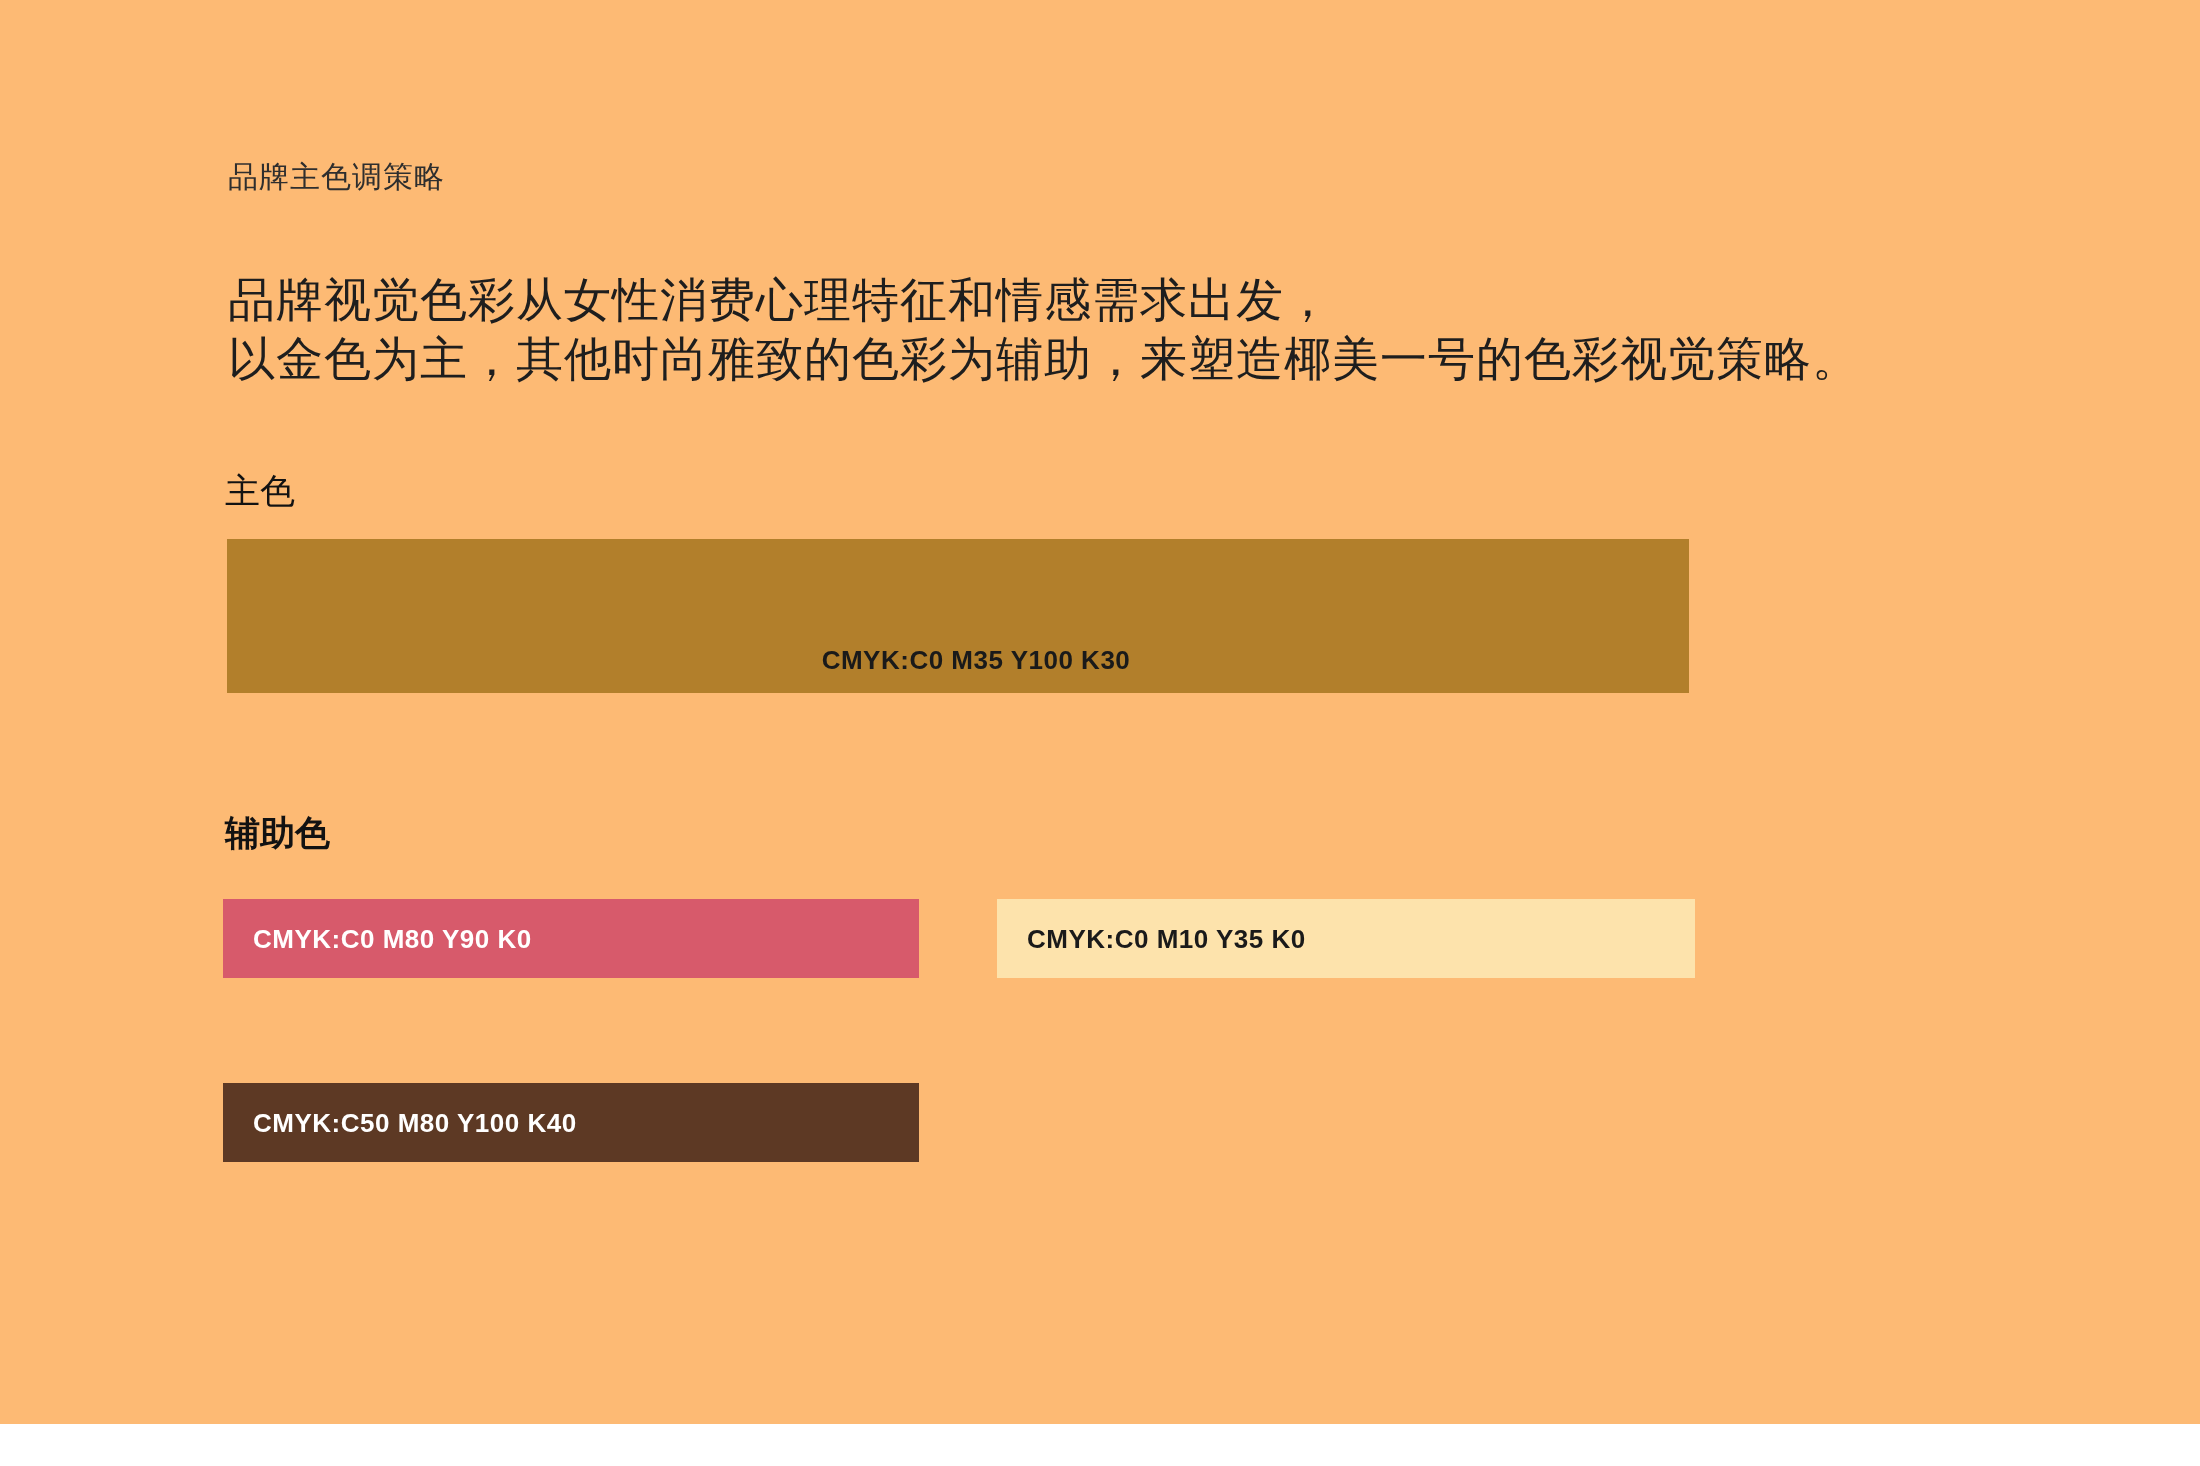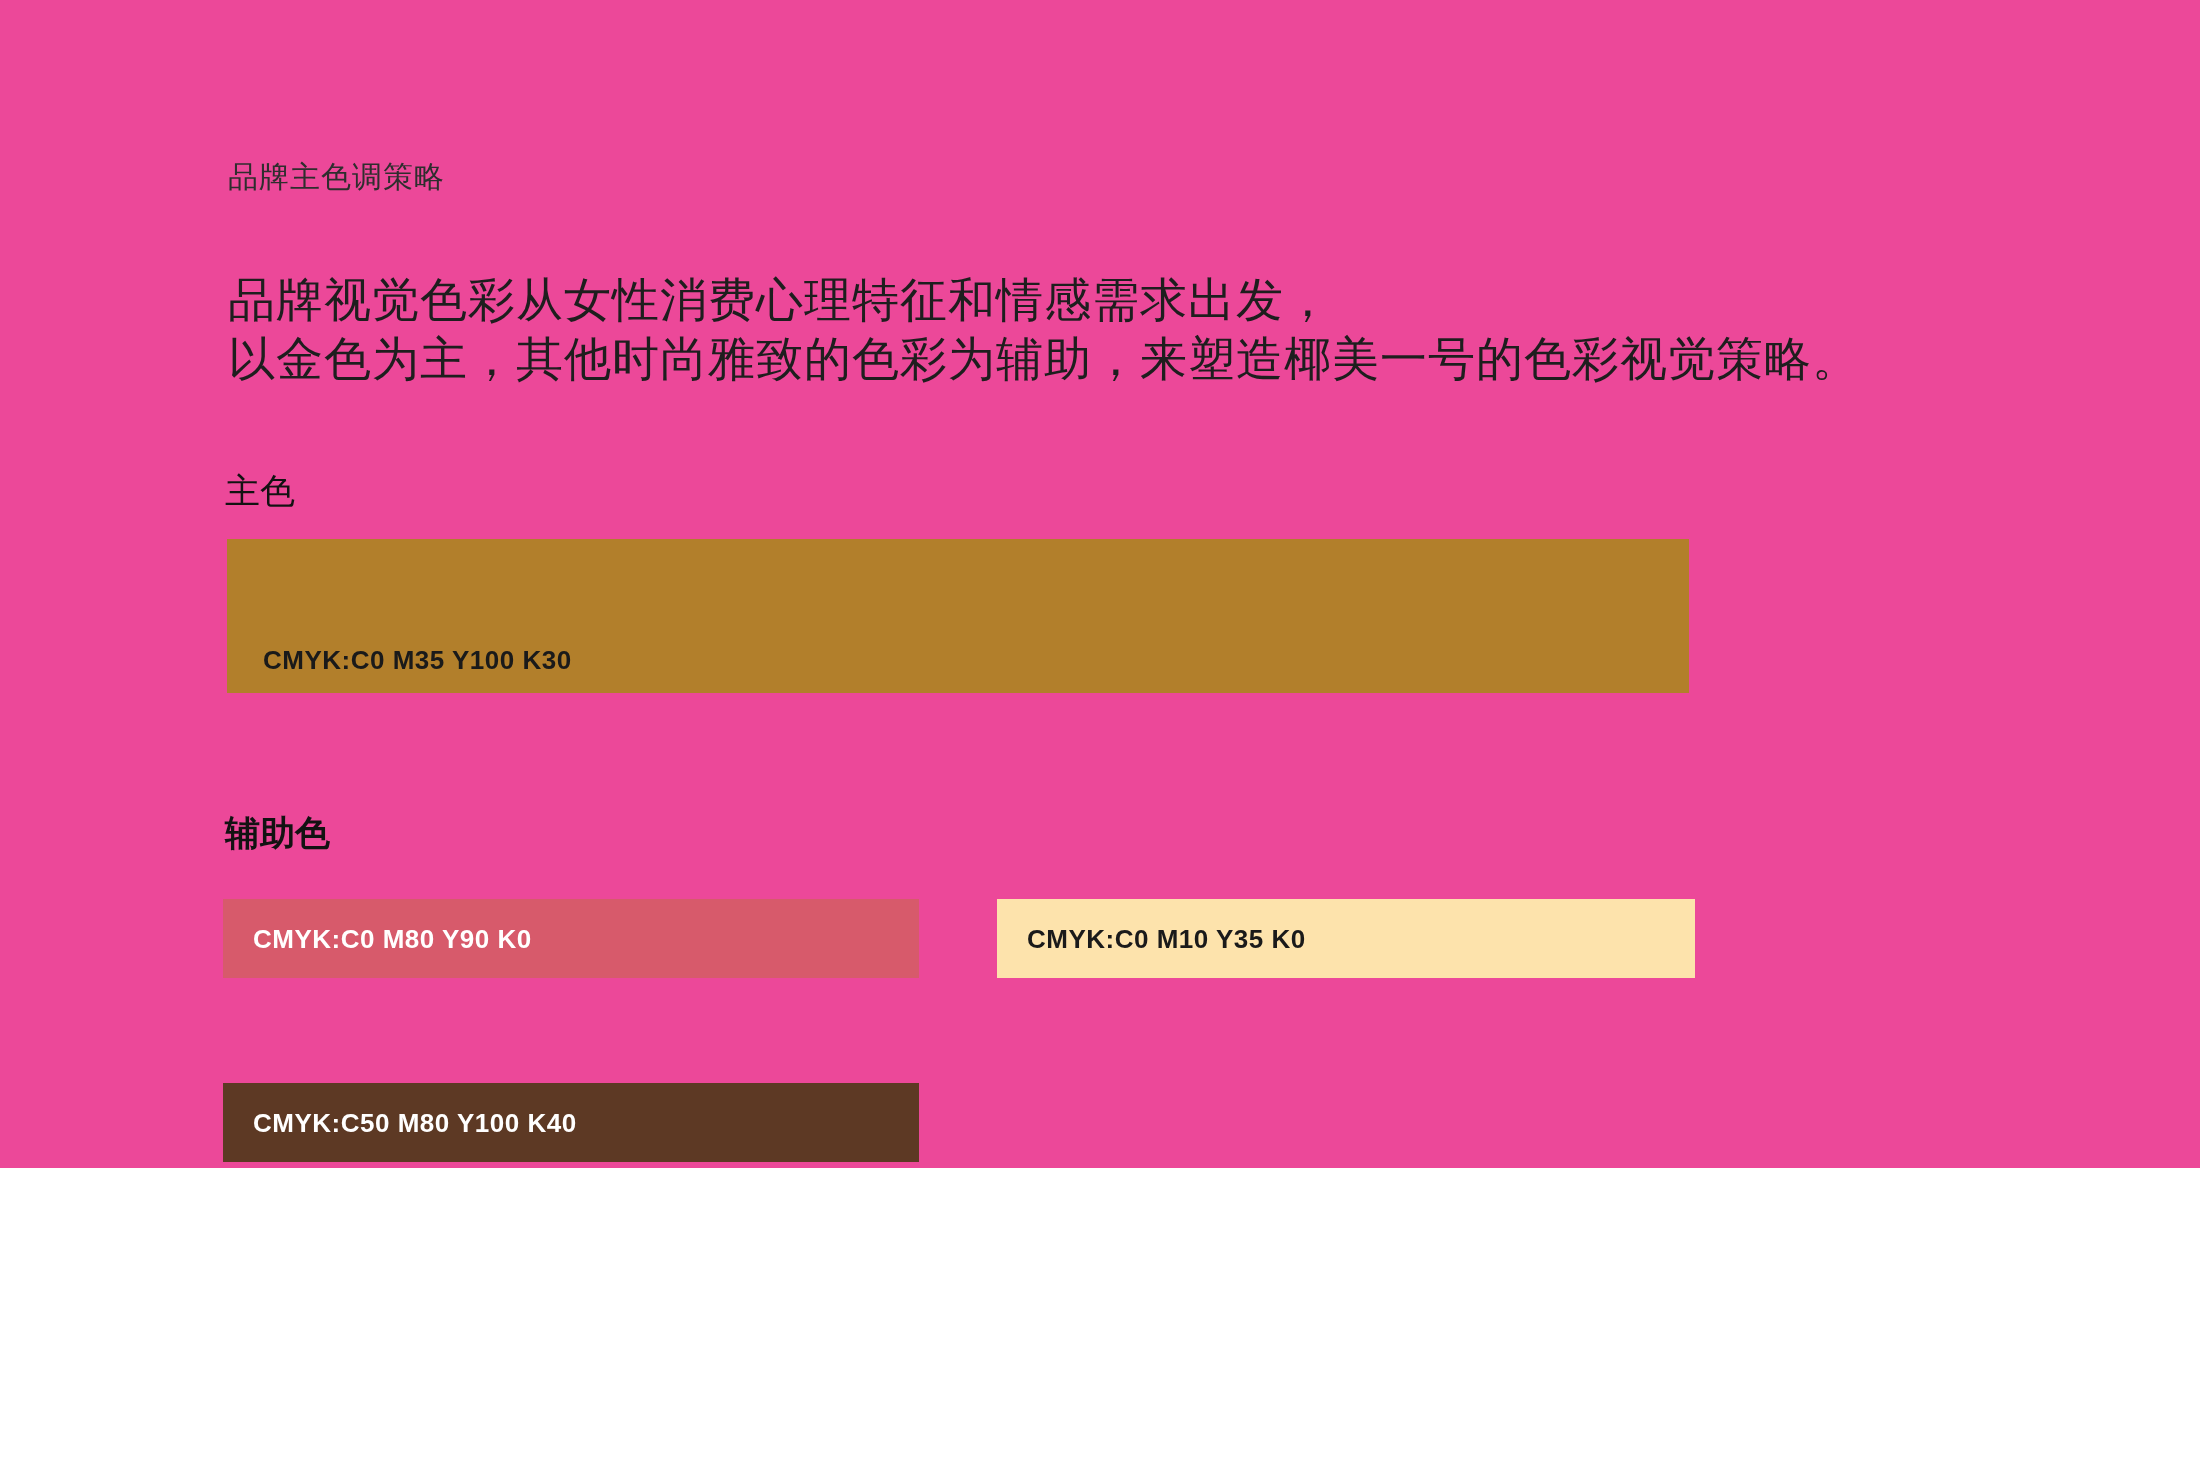--- a/index.html
+++ b/index.html
@@ -6,22 +6,22 @@
   html, body {
     width: 2200px;
     height: 1466px;
     background: #ffffff;
     font-family: "Liberation Sans", "DejaVu Sans", sans-serif;
     overflow: hidden;
   }
   .page {
     position: relative;
     width: 2200px;
-    height: 1168px;
-    background: #ec4899;
+    height: 1424px;
+    background: #fdba74;
   }
   .kicker {
     position: absolute;
     left: 228px;
     top: 158px;
     font-family: "Liberation Serif", "DejaVu Serif", serif;
     font-size: 30px;
     line-height: 1.25;
     color: #2e2e2e;
     letter-spacing: 1px;
@@ -49,20 +49,21 @@
   .section-heading.aux { top: 812px; font-weight: bold; }
   .primary-swatch {
     position: absolute;
     left: 227px;
     top: 539px;
     width: 1462px;
     height: 154px;
     display: flex;
     align-items: flex-end;
     padding: 0 0 20px 36px;
+    justify-content: center;
   }
   .cmyk-label {
     font-size: 26px;
     font-weight: 700;
     letter-spacing: 0.5px;
     line-height: 1;
     white-space: nowrap;
   }
   .aux-grid {
     position: absolute;

